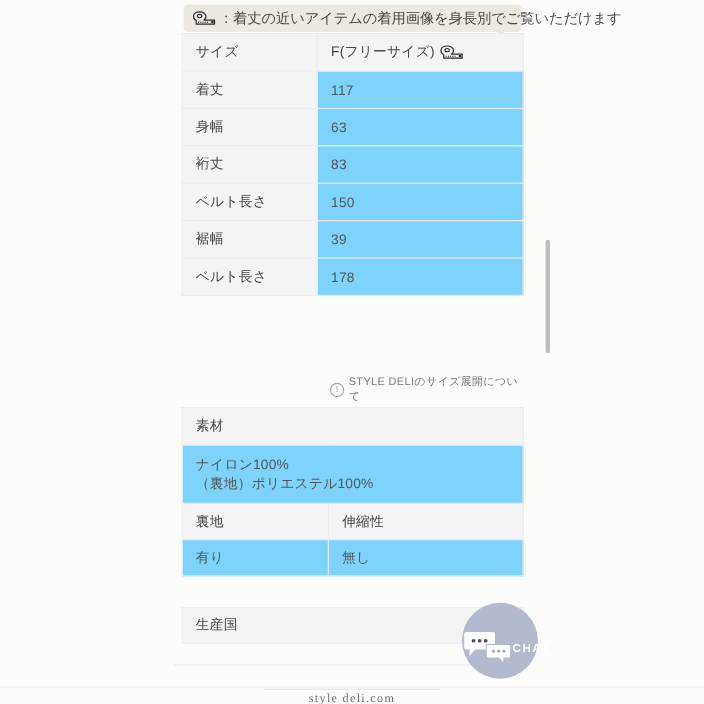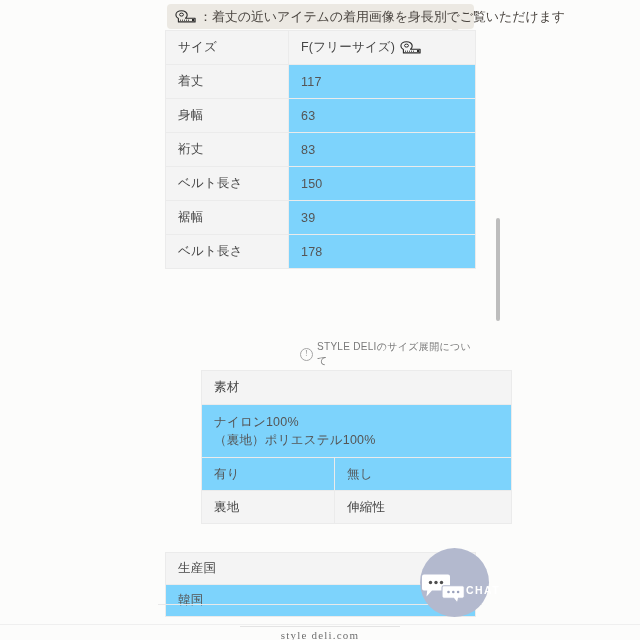--- a/index.html
+++ b/index.html
@@ -135,21 +135,20 @@
     color: #8d8d8d;
     flex: 0 0 auto;
     font-family: "Liberation Serif", serif;
   }
 
   
   #material-table {
     left: 165px;
     top: 370px;
     width: 310px;
-    margin-left: 36px;
   }
   #material-table col.m1 { width: 133px; }
   #material-table col.m2 { width: 177px; }
   .mat-head-row { height: 34px; }
   .mat-compose-row { height: 53px; }
   .mat-sub-row { height: 33px; }
   .mat-compose {
     padding: 0 0 0 12px;
     line-height: 1.45;
     font-size: 12.5px;
@@ -328,40 +327,37 @@
       <tr class="mat-head-row">
         <td class="hd" colspan="2">素材</td>
       </tr>
       <tr class="mat-compose-row">
         <td class="val mat-compose" colspan="2">
           <div>ナイロン100%</div>
           <div>（裏地）ポリエステル100%</div>
         </td>
       </tr>
       <tr class="mat-sub-row">
+        <td class="hd">裏地</td>
+        <td class="hd">伸縮性</td>
+      </tr>
+      <tr class="mat-sub-row">
         <td class="val">有り</td>
         <td class="val">無し</td>
-      </tr>
-      <tr class="mat-sub-row">
-        <td class="hd">裏地</td>
-        <td class="hd">伸縮性</td>
       </tr>
     </tbody>
   </table>
 
   <table class="spec-table" id="country-table">
     <colgroup>
         <col class="k1">
       </colgroup>
     <tbody>
       <tr>
         <td class="hd">生産国</td>
-      </tr>
-      <tr>
-        <td class="val">韓国</td>
       </tr>
     </tbody>
   </table>
 
   <div class="rule" id="rule-a"></div>
   <div class="rule" id="rule-b"></div>
   <div class="rule" id="rule-c"></div>
 
   <div class="footer-logo">style deli.com</div>
 

